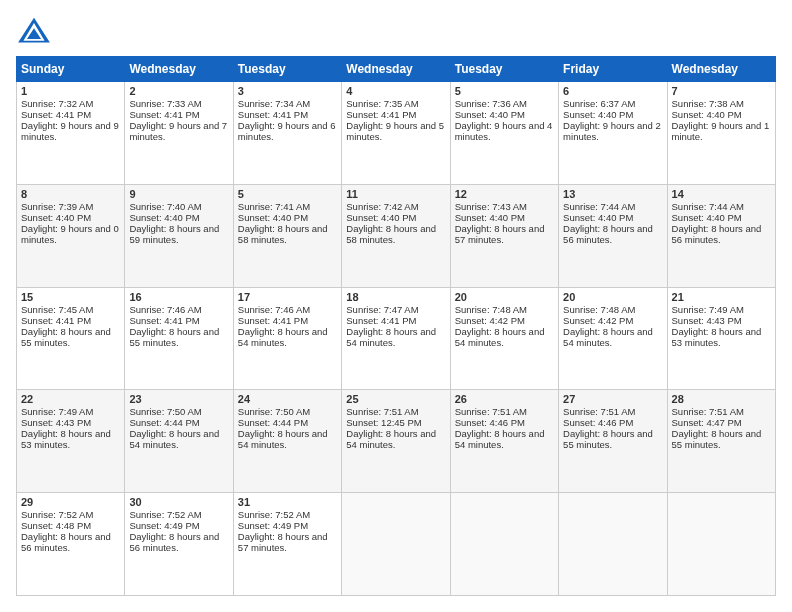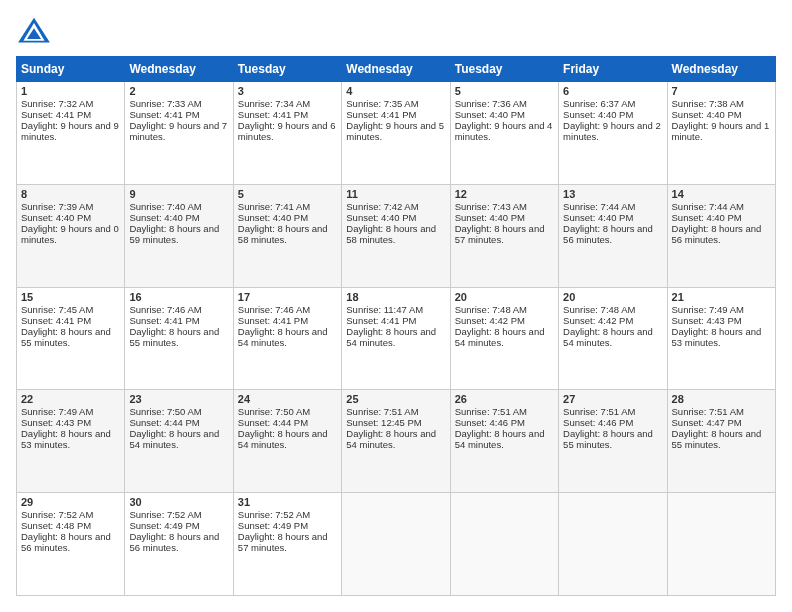--- a/index.html
+++ b/index.html
@@ -134,21 +134,21 @@
           <td><span class="day-num">5</span><span>Sunrise: 7:41 AM</span><br><span>Sunset: 4:40 PM</span><br><span>Daylight: 8 hours and 58 minutes.</span></td>
           <td><span class="day-num">11</span><span>Sunrise: 7:42 AM</span><br><span>Sunset: 4:40 PM</span><br><span>Daylight: 8 hours and 58 minutes.</span></td>
           <td><span class="day-num">12</span><span>Sunrise: 7:43 AM</span><br><span>Sunset: 4:40 PM</span><br><span>Daylight: 8 hours and 57 minutes.</span></td>
           <td><span class="day-num">13</span><span>Sunrise: 7:44 AM</span><br><span>Sunset: 4:40 PM</span><br><span>Daylight: 8 hours and 56 minutes.</span></td>
           <td><span class="day-num">14</span><span>Sunrise: 7:44 AM</span><br><span>Sunset: 4:40 PM</span><br><span>Daylight: 8 hours and 56 minutes.</span></td>
         </tr>
         <tr>
           <td><span class="day-num">15</span><span>Sunrise: 7:45 AM</span><br><span>Sunset: 4:41 PM</span><br><span>Daylight: 8 hours and 55 minutes.</span></td>
           <td><span class="day-num">16</span><span>Sunrise: 7:46 AM</span><br><span>Sunset: 4:41 PM</span><br><span>Daylight: 8 hours and 55 minutes.</span></td>
           <td><span class="day-num">17</span><span>Sunrise: 7:46 AM</span><br><span>Sunset: 4:41 PM</span><br><span>Daylight: 8 hours and 54 minutes.</span></td>
-          <td><span class="day-num">18</span><span>Sunrise: 11:47 AM</span><br><span>Sunset: 4:41 PM</span><br><span>Daylight: 8 hours and 54 minutes.</span></td>
+          <td><span class="day-num">18</span><span>Sunrise: 7:47 AM</span><br><span>Sunset: 4:41 PM</span><br><span>Daylight: 8 hours and 54 minutes.</span></td>
           <td><span class="day-num">20</span><span>Sunrise: 7:48 AM</span><br><span>Sunset: 4:42 PM</span><br><span>Daylight: 8 hours and 54 minutes.</span></td>
           <td><span class="day-num">20</span><span>Sunrise: 7:48 AM</span><br><span>Sunset: 4:42 PM</span><br><span>Daylight: 8 hours and 54 minutes.</span></td>
           <td><span class="day-num">21</span><span>Sunrise: 7:49 AM</span><br><span>Sunset: 4:43 PM</span><br><span>Daylight: 8 hours and 53 minutes.</span></td>
         </tr>
         <tr>
           <td><span class="day-num">22</span><span>Sunrise: 7:49 AM</span><br><span>Sunset: 4:43 PM</span><br><span>Daylight: 8 hours and 53 minutes.</span></td>
           <td><span class="day-num">23</span><span>Sunrise: 7:50 AM</span><br><span>Sunset: 4:44 PM</span><br><span>Daylight: 8 hours and 54 minutes.</span></td>
           <td><span class="day-num">24</span><span>Sunrise: 7:50 AM</span><br><span>Sunset: 4:44 PM</span><br><span>Daylight: 8 hours and 54 minutes.</span></td>
           <td><span class="day-num">25</span><span>Sunrise: 7:51 AM</span><br><span>Sunset: 12:45 PM</span><br><span>Daylight: 8 hours and 54 minutes.</span></td>
           <td><span class="day-num">26</span><span>Sunrise: 7:51 AM</span><br><span>Sunset: 4:46 PM</span><br><span>Daylight: 8 hours and 54 minutes.</span></td>

